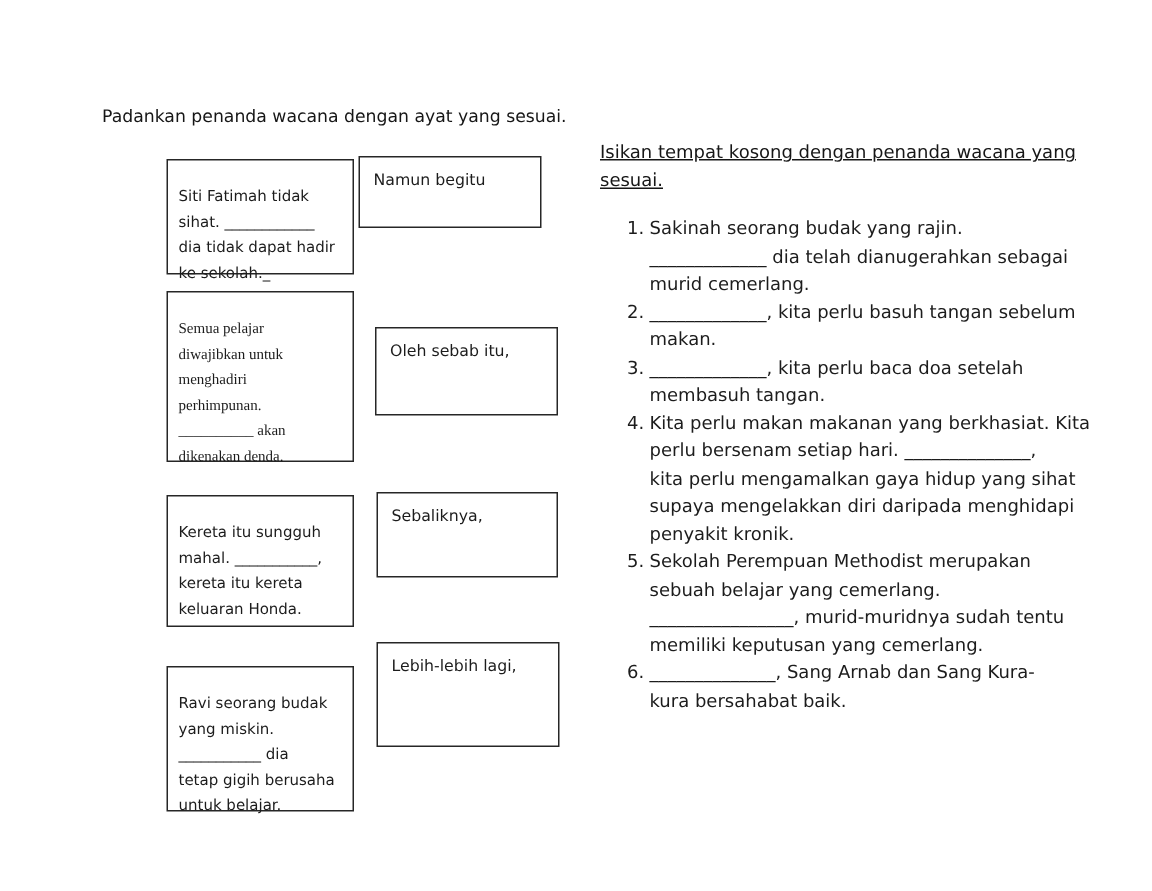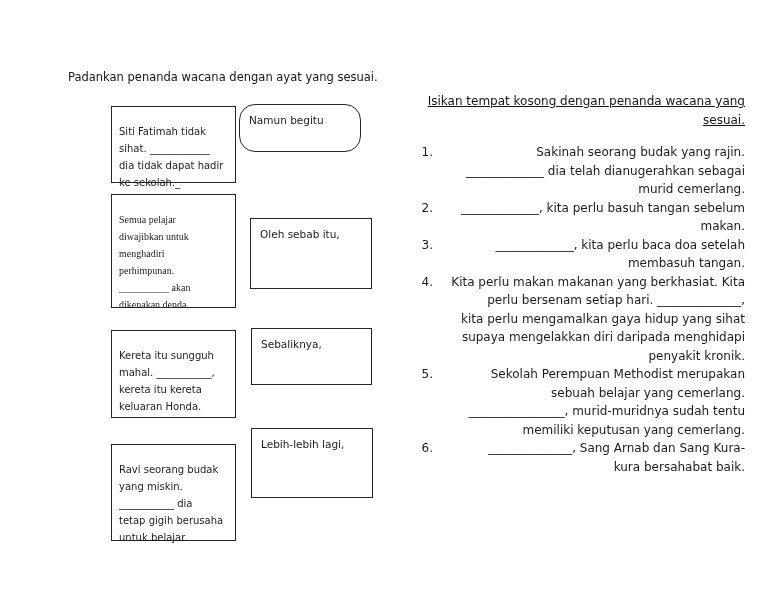--- a/index.html
+++ b/index.html
@@ -44,21 +44,20 @@
     padding: 7px 9px;
     font-size: 10.5px;
     line-height: 16px;
     color: #1c1c1c;
   }
   .fill-section {
     position: absolute;
     left: 400px;
     top: 92px;
     width: 345px;
-    text-align: right;
   }
   .fill-title {
     font-size: 12px;
     line-height: 19px;
     color: #161616;
   }
   .fill-title span {
     text-decoration: underline;
     white-space: pre-line;
   }
@@ -107,23 +106,23 @@
 mahal. ___________,
 kereta itu kereta
 keluaran Honda.</div>
 
   <div class="sbox" style="left:70px; top:444px; width:125px; height:97px;">Ravi seorang budak
 yang miskin.
 ___________ dia
 tetap gigih berusaha
 untuk belajar.</div>
 
-  <div class="cbox" style="left:239px; top:104px; width:122px; height:48px;border-radius:16px;">Namun begitu</div>
+  <div class="cbox" style="left:239px; top:104px; width:122px; height:48px;">Namun begitu</div>
 
-  <div class="cbox" style="left:250px; top:218px; width:122px; height:71px;">Oleh sebab itu,</div>
+  <div class="cbox" style="left:250px; top:218px; width:122px; height:59px;">Oleh sebab itu,</div>
 
   <div class="cbox" style="left:251px; top:328px; width:121px; height:57px;">Sebaliknya,</div>
 
   <div class="cbox" style="left:251px; top:428px; width:122px; height:70px;">Lebih-lebih lagi,</div>
 
   <div class="fill-section">
     <div class="fill-title">
       <span>Isikan tempat kosong dengan penanda wacana yang 
 sesuai.</span>
     </div>

